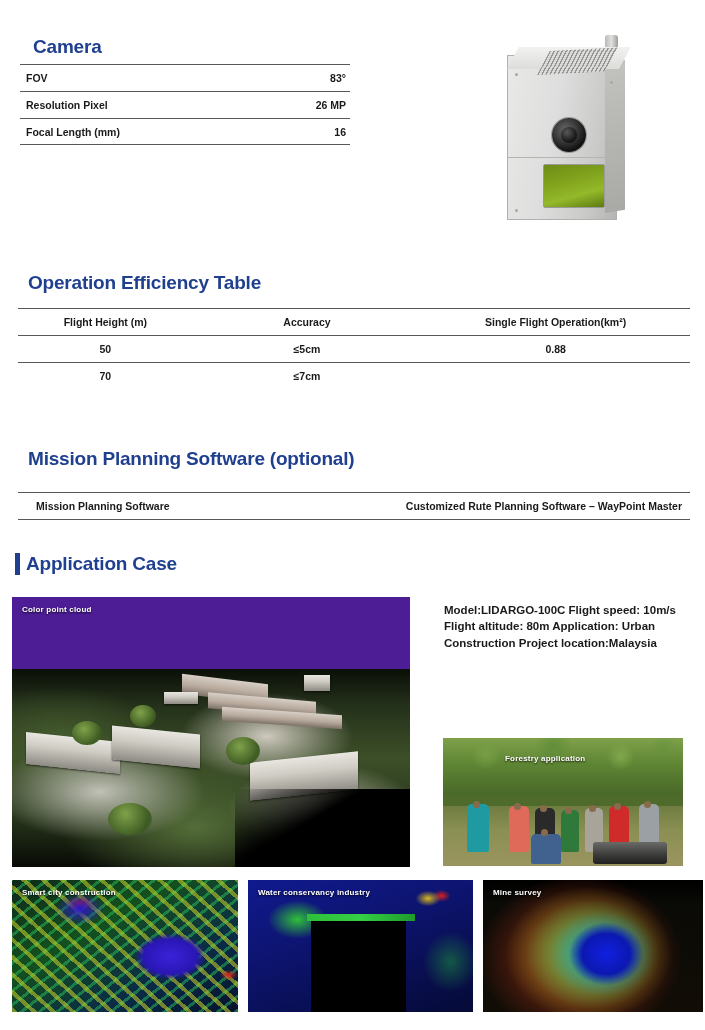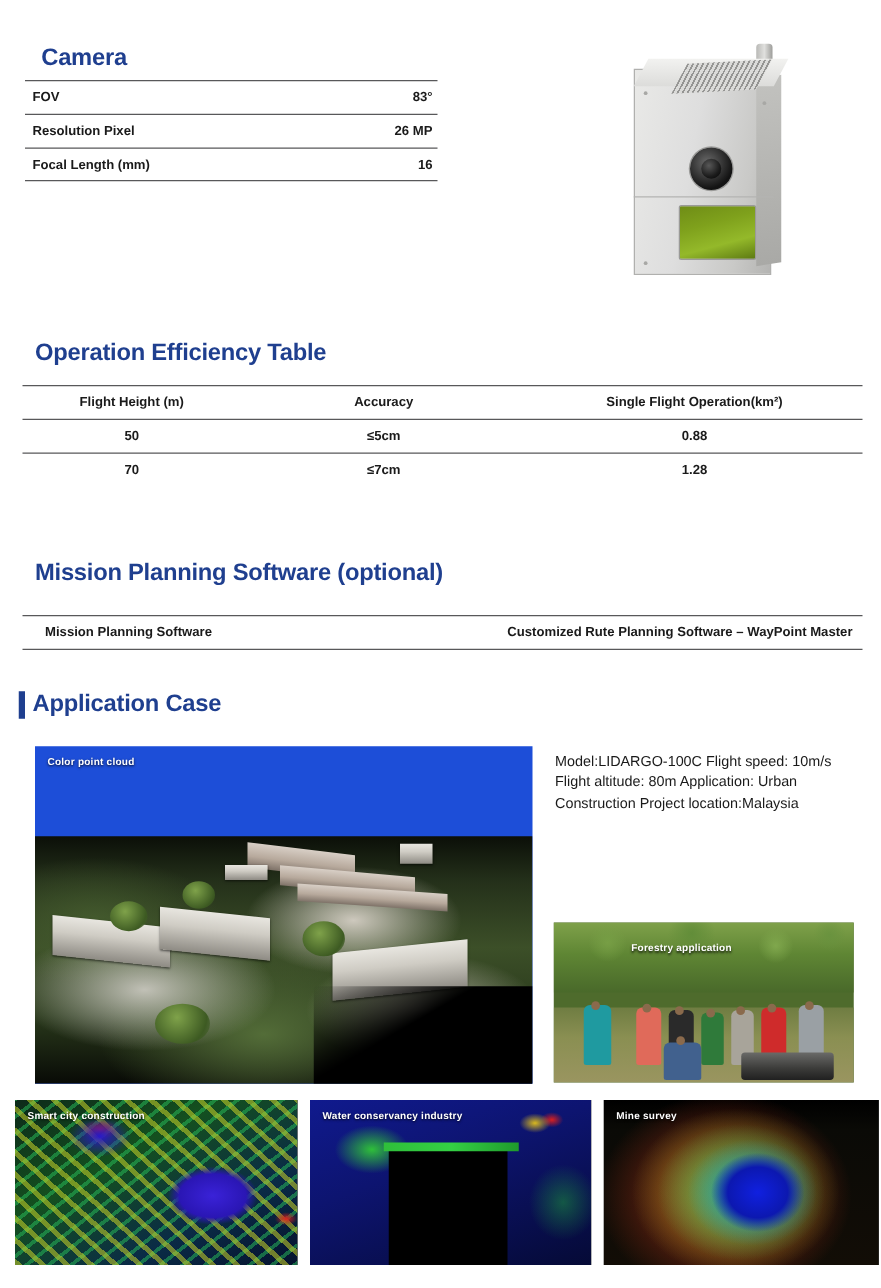--- a/index.html
+++ b/index.html
@@ -116,21 +116,21 @@
   
   .imgcard { position: absolute; overflow: hidden; }
   .imgcard .cap {
     position: absolute; left: 10px; top: 8px;
     color: #ffffff; font-size: 8px; font-weight: bold;
     text-shadow: 0 1px 2px rgba(0,0,0,.85);
     z-index: 5; letter-spacing: .2px;
   }
 
   
-  .img-pointcloud { left: 12px; top: 597px; width: 398px; height: 270px; background: #1d4ed8; margin-left: 16px; }
+  .img-pointcloud { left: 12px; top: 597px; width: 398px; height: 270px; background: #4c1d95; }
   .pc-terrain {
     position: absolute; left: 0; top: 72px; width: 398px; height: 198px;
     background:
       radial-gradient(ellipse 120px 60px at 64% 34%, rgba(214,208,198,.95) 0%, rgba(150,148,138,0) 72%),
       radial-gradient(ellipse 150px 70px at 22% 62%, rgba(205,203,195,.92) 0%, rgba(120,124,110,0) 70%),
       radial-gradient(ellipse 130px 62px at 78% 70%, rgba(196,192,178,.88) 0%, rgba(110,114,98,0) 72%),
       radial-gradient(ellipse 180px 90px at 46% 80%, rgba(86,112,58,.95) 0%, rgba(40,56,26,0) 74%),
       radial-gradient(ellipse 140px 70px at 12% 34%, rgba(72,96,48,.8) 0%, rgba(30,44,20,0) 72%),
       linear-gradient(180deg, #0b0f08 0%, #24301a 18%, #3c4f28 45%, #2a3a1c 72%, #080a06 100%);
   }
@@ -177,21 +177,21 @@
   }
   .fo-drone {
     position: absolute; left: 150px; bottom: 2px; width: 74px; height: 22px;
     background: linear-gradient(180deg, #6a6a68 0%, #3a3a38 60%, #202020 100%);
     border-radius: 3px;
   }
 
   
   .caption-block {
     position: absolute; left: 444px; top: 602px; width: 252px;
-    font-size: 11.5px; font-weight: normal; color: #1a1a1a; line-height: 1.42;
+    font-size: 11.5px; font-weight: bold; color: #1a1a1a; line-height: 1.42;
   }
 
   
   .thumb { position: absolute; top: 880px; height: 132px; background: #000; overflow: hidden; }
   .th1 { left: 12px;  width: 226px; }
   .th2 { left: 248px; width: 225px; }
   .th3 { left: 483px; width: 220px; }
 
   .smart-city {
     position: absolute; inset: 0;
@@ -278,21 +278,20 @@
       <span class="col col-c">Single Flight Operation(km²)</span>
     </div>
     <div class="row">
       <span class="col col-a">50</span>
       <span class="col col-b">≤5cm</span>
       <span class="col col-c">0.88</span>
     </div>
     <div class="row">
       <span class="col col-a">70</span>
       <span class="col col-b">≤7cm</span>
-      <span class="col col-c">1.28</span>
     </div>
   </div>
 
   <div class="sec-heading h-mps">Mission Planning Software (optional)</div>
 
   <div class="rtable tbl-mps">
     <div class="row last">
       <span class="m-left">Mission Planning Software</span>
       <span class="m-right">Customized Rute Planning Software – WayPoint Master</span>
     </div>

